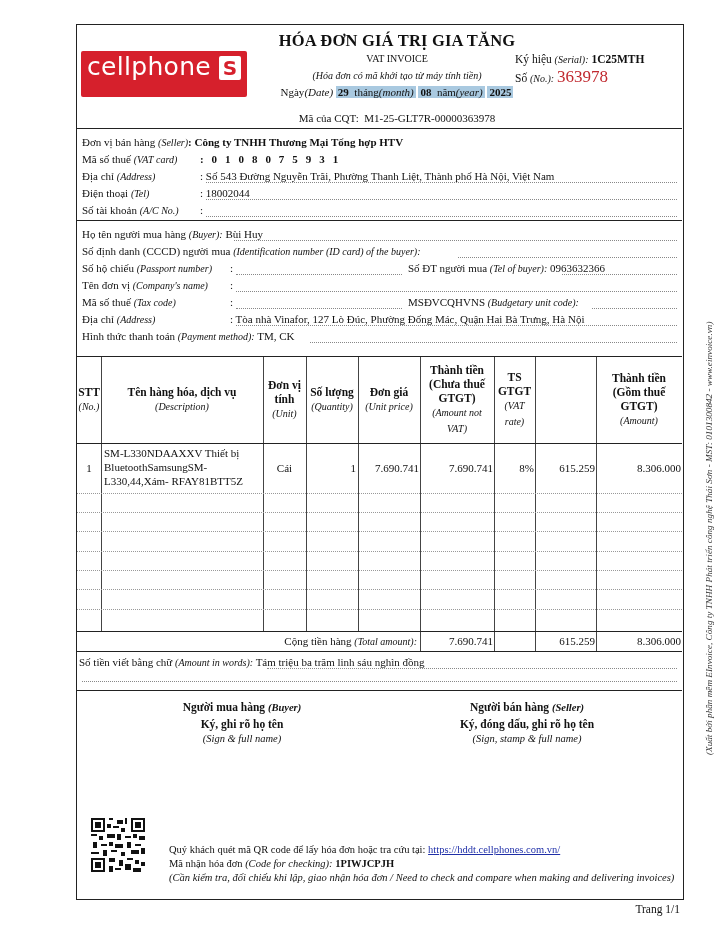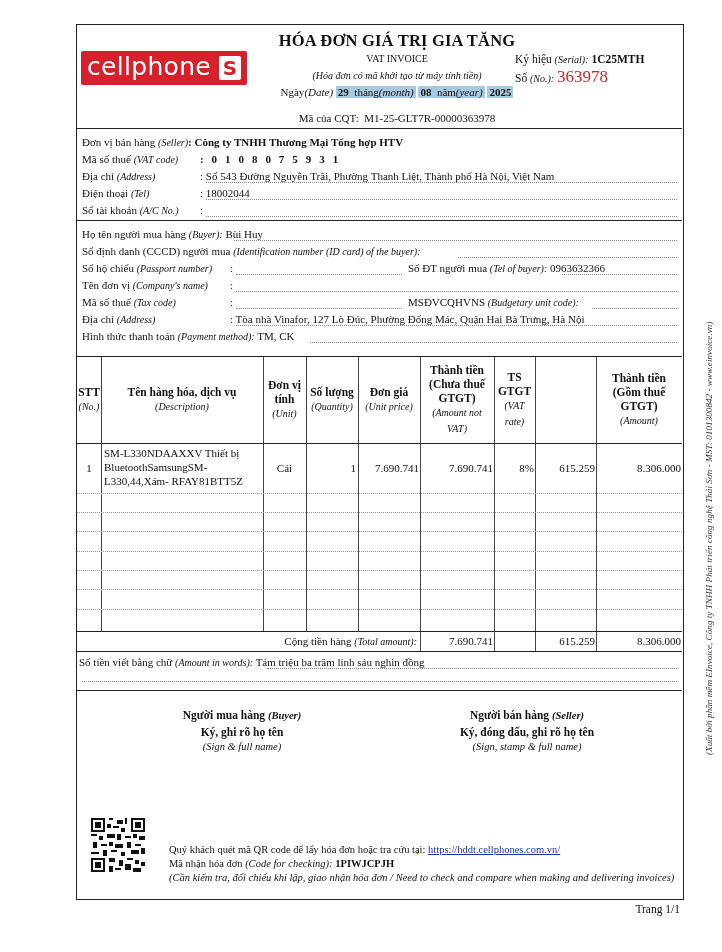--- a/index.html
+++ b/index.html
@@ -4,21 +4,21 @@
 <style>
   * { box-sizing: border-box; margin: 0; padding: 0; }
   html, body { width: 722px; height: 952px; background: #ffffff; overflow: hidden; }
   body { font-family: "Liberation Serif", "DejaVu Serif", serif; color: #111; font-size: 11px; position: relative; }
   i, .it { font-style: italic; }
 
   .page { position: absolute; left: 76px; top: 24px; width: 608px; height: 876px; border: 1.5px solid #222; }
 
   
   .hdr { position: absolute; left: 0; top: 0; width: 605px; height: 104px; border-bottom: 1.5px solid #222; }
-  .logo { position: absolute; left: 4px; top: 26px; width: 166px; height: 34px; background: #d6202c; border-radius: 2px; }
+  .logo { position: absolute; left: 4px; top: 26px; width: 166px; height: 46px; background: #d6202c; border-radius: 2px; }
   .logo-text { position: absolute; left: 6px; top: 1px; color: #fff; font-family: "DejaVu Sans", sans-serif; font-size: 25px; letter-spacing: 0.3px; line-height: 30px; }
   .logo-s { position: absolute; right: 6px; top: 5px; width: 22px; height: 24px; background: #fff; border-radius: 2px; color: #d6202c; font-family: "DejaVu Sans", sans-serif; font-weight: bold; font-size: 20px; line-height: 24px; text-align: center; }
   .title-block { position: absolute; left: 160px; top: 6px; width: 320px; text-align: center; }
   .title { font-size: 16.5px; font-weight: bold; letter-spacing: 0.2px; line-height: 20px; }
   .subtitle { font-size: 10px; line-height: 16px; }
   .note { font-size: 10px; font-style: italic; line-height: 14px; margin-top: 2px; }
   .date-row { font-size: 11px; line-height: 16px; margin-top: 1px; }
   .hl { background: #a9c9e0; font-weight: bold; padding: 0 2px; }
   .cqt { font-size: 11px; line-height: 14px; margin-top: 11px; }
   .serial-block { position: absolute; left: 438px; top: 26px; font-size: 11.5px; line-height: 17px; }
@@ -36,21 +36,21 @@
   
   .tbl { position: absolute; left: 0; top: 332px; width: 605px; }
   .vline { position: absolute; top: 0; width: 0; border-left: 1px solid #444; }
   .hline { position: absolute; left: 0; width: 605px; height: 0; border-top: 1.5px solid #222; }
   .dline { position: absolute; left: 0; width: 605px; height: 0; border-top: 1px dotted #999; }
   .th { position: absolute; top: 0; height: 86px; display: flex; flex-direction: column; justify-content: center; align-items: center; text-align: center; font-weight: bold; font-size: 11.5px; line-height: 14px; }
   .th .en { font-weight: normal; font-style: italic; font-size: 10px; line-height: 16px; }
   .td { position: absolute; font-size: 11px; line-height: 14px; }
   .num { text-align: right; }
 
-  .sign-title { position: absolute; text-align: center; font-size: 11.5px; line-height: 17px; margin-top: 8px; }
+  .sign-title { position: absolute; text-align: center; font-size: 11.5px; line-height: 17px; }
   .sign-title b { font-size: 11.5px; }
   .sign-box { position: absolute; left: 354px; top: 746px; width: 194px; height: 40px; border: 1.2px solid #b3262c; padding: 3px 4px; color: #c0282e; font-size: 7px; line-height: 11px; }
   .check { position: absolute; left: 133px; top: 0px; width: 34px; height: 38px; }
 
   .footer { position: absolute; left: 0; top: 788px; width: 605px; height: 86px; }
   .qr { position: absolute; left: 14px; top: 5px; width: 54px; height: 54px; }
   .ftxt { position: absolute; left: 92px; top: 30px; font-size: 10.5px; line-height: 14px; width: 510px; }
   .link { color: #1f2fa8; text-decoration: underline; }
 
   .side-note { position: absolute; left: 690px; top: 195px; width: 18px; height: 560px; }
@@ -86,21 +86,21 @@
       <div><span>Ký hiệu</span> <i class="lbl-i">(Serial):</i> <span class="serial-val">1C25MTH</span></div>
       <div><span>Số</span> <i class="lbl-i">(No.):</i> <span class="no-val">363978</span></div>
     </div>
   </div>
 
   <div class="sect" style="top:104px;height:92px;text-decoration:underline;">
     <div class="row" style="top:5px;">
       <span>Đơn vị bán hàng</span> <i class="lbl-i">(Seller)</i><span style="font-weight:bold">: Công ty TNHH Thương Mại Tổng hợp HTV</span>
     </div>
     <div class="row" style="top:22px;">
-      <span>Mã số thuế</span> <i class="lbl-i">(VAT code)</i>
+      <span>Mã số thuế</span> <i class="lbl-i">(VAT card)</i>
       <span class="abs bold-spaced" style="left:118px;">: 0 1 0 8 0 7 5 9 3 1</span>
     </div>
     <div class="row" style="top:39px;">
       <span>Địa chỉ</span> <i class="lbl-i">(Address)</i>
       <span class="abs" style="left:118px;">: Số 543 Đường Nguyễn Trãi, Phường Thanh Liệt, Thành phố Hà Nội, Việt Nam</span>
       <div class="dots" style="left:124px;right:0;"></div>
     </div>
     <div class="row" style="top:56px;">
       <span>Điện thoại</span> <i class="lbl-i">(Tel)</i>
       <span class="abs" style="left:118px;">: 18002044</span>

